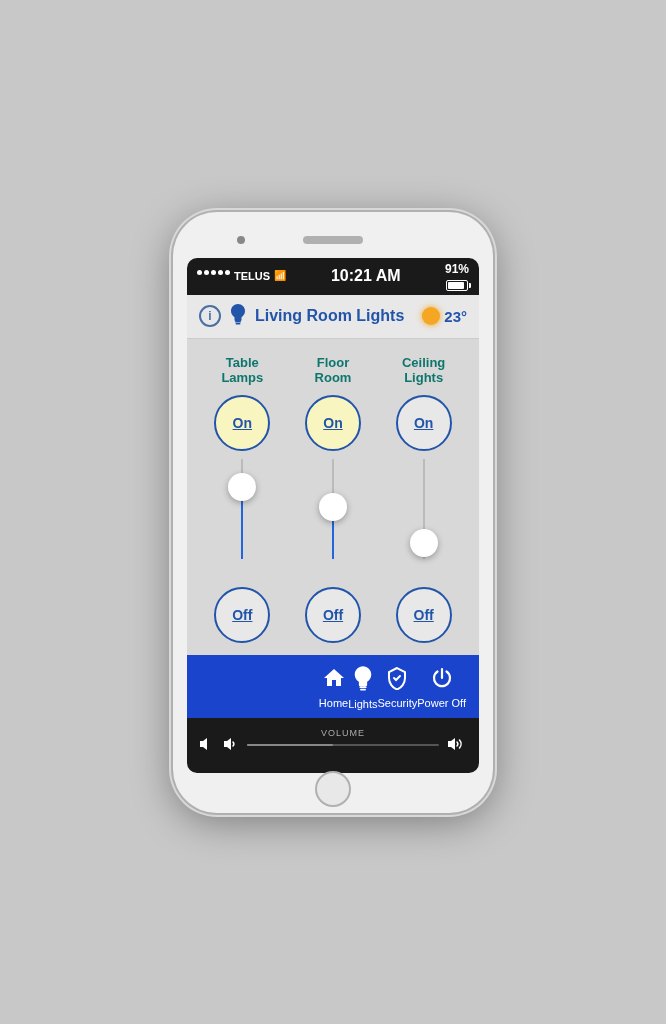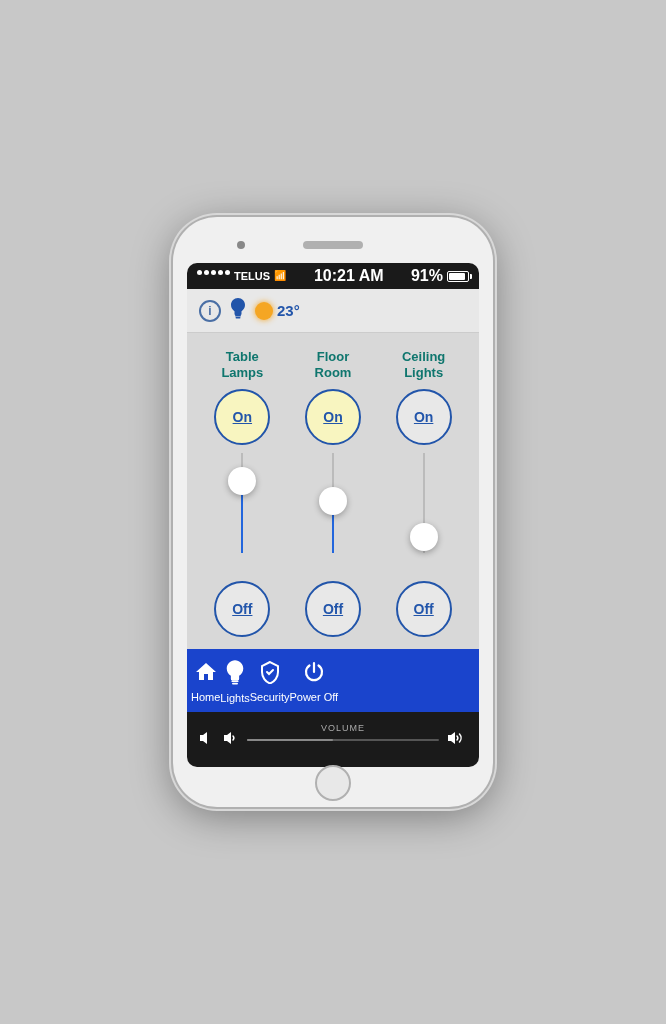--- a/index.html
+++ b/index.html
@@ -63,21 +63,21 @@
       align-items: center;
       padding: 4px 10px;
       font-size: 11px;
       font-weight: 600;
     }
     .status-left { display: flex; gap: 4px; }
     .status-dots { display: flex; gap: 2px; }
     .status-dot { width: 5px; height: 5px; background: white; border-radius: 50%; }
     .wifi-icon { font-size: 10px; }
     .status-center { font-size: 16px; font-weight: 700; }
-    .status-right { display: flex; align-items: center; gap: 4px; font-size: 16px; }
+    .status-right { display: flex; align-items: center; gap: 4px; font-size: 12px; flex-direction: column; }
     .battery {
       width: 22px; height: 11px;
       border: 1.5px solid white;
       border-radius: 2px;
       position: relative;
       display: flex;
       align-items: center;
       padding: 1px;
     }
     .battery::after {
@@ -220,23 +220,23 @@
       left: 50%;
       transform: translateX(-50%);
       cursor: pointer;
       z-index: 2;
     }
 
     
     .bottom-nav {
       background: #1a44cc;
       display: flex;
-      justify-content: flex-start;
-      align-items: center;
-      padding: 10px 4px 8px;
+      justify-content: flex-end;
+      align-items: center;
+      padding: 10px 13px 8px;
     }
     .nav-item {
       display: flex;
       flex-direction: column;
       align-items: center;
       gap: 3px;
       cursor: pointer;
       color: white;
     }
     .nav-icon {
@@ -334,20 +334,21 @@
         <span>i</span>
       </div>
 
       <span class="header-bulb-icon">
         <svg width="18" height="22" viewBox="0 0 18 22" fill="#2255aa" xmlns="http://www.w3.org/2000/svg">
           <path d="M9 1C5.13 1 2 4.13 2 8c0 2.61 1.41 4.89 3.5 6.16V17a1 1 0 001 1h5a1 1 0 001-1v-2.84C14.59 12.89 16 10.61 16 8c0-3.87-3.13-7-7-7z"></path>
           <rect x="6" y="18" width="6" height="1.5" rx="0.75" fill="#2255aa"></rect>
           <rect x="6.5" y="20" width="5" height="1.5" rx="0.75" fill="#2255aa"></rect>
         </svg>
       </span>
+      <span class="header-title">Living Room Lights</span>
       <div class="header-weather">
         <div class="weather-sun"></div>
         <span class="weather-temp">23°</span>
       </div>
     </div>
 
     <div class="app-main">
       <div class="lights-grid">
 
         <div class="light-col">

